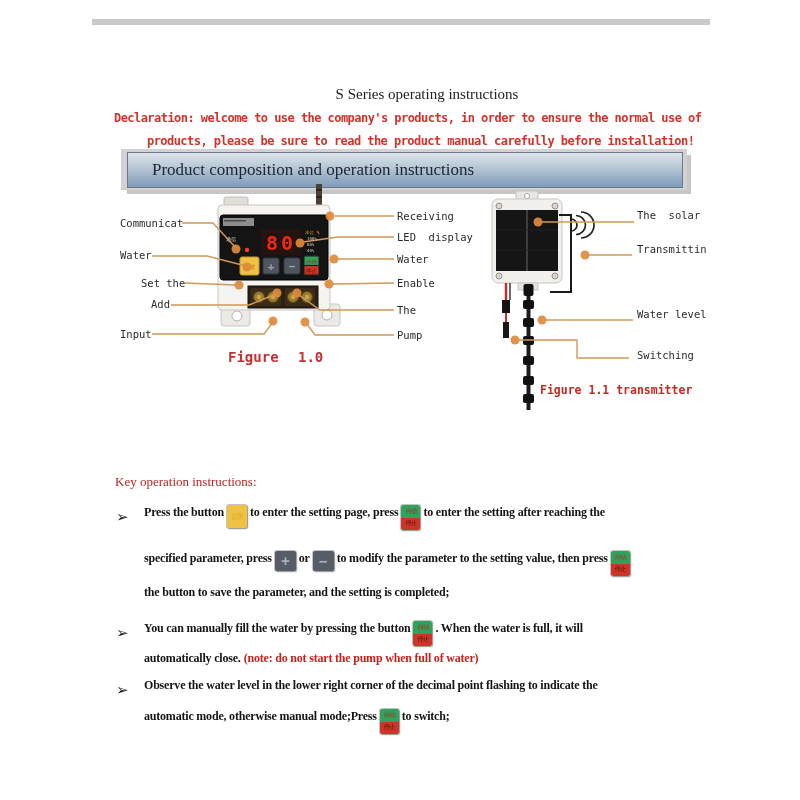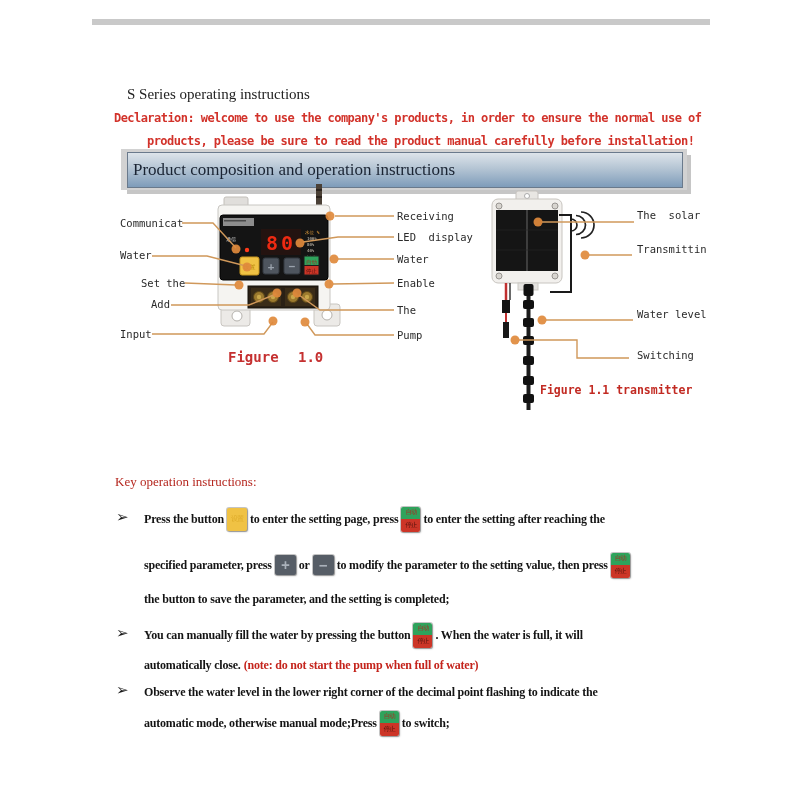--- a/index.html
+++ b/index.html
@@ -4,47 +4,47 @@
 <style>
   html,body{margin:0;padding:0;background:#ffffff;}
   #page{position:relative;width:800px;height:800px;background:#ffffff;overflow:hidden;
         font-family:"Liberation Serif",serif;}
   .abs{position:absolute;}
 
   
   #top-strip{left:92px;top:19px;width:618px;height:6px;background:#c9c9c9;}
 
   
-  #page-title{left:127px;top:86px;width:600px;text-align:left;font-size:15px;color:#222;}
+  #page-title{left:127px;top:86px;width:600px;text-align:center;font-size:15px;color:#222;}
 
   
   .decl{left:114px;width:600px;color:#d2322a;font-family:"DejaVu Sans Mono",monospace;
         font-weight:bold;font-size:12px;letter-spacing:-0.55px;white-space:nowrap;}
   #decl1{top:111px;}
   #decl2{top:134px;margin-left:33px;}
 
   
   #section-bar-frame{left:121px;top:149px;width:566px;height:41px;background:#d2d2d2;
         box-shadow:5px 5px 0 -1px #c6c6c6;}
   #section-bar{position:absolute;left:6px;top:3px;width:554px;height:34px;
         background:linear-gradient(#dde4ea, #b5c5d4 45%, #7e9cba);
         border:1px solid #6a7a8c;}
-  #section-title{position:absolute;left:5px;top:0;line-height:34px;font-size:17px;color:#1a2433;white-space:nowrap;}
+  #section-title{position:absolute;left:24px;top:0;line-height:34px;font-size:17px;color:#1a2433;white-space:nowrap;}
 
   
   #figure-svg{left:100px;top:180px;width:612px;height:235px;}
   svg text{font-family:"DejaVu Sans Mono",monospace;white-space:pre;}
   .fig-label{font-size:10.5px;fill:#2a2a2a;}
   .leader{stroke:#d0985a;stroke-width:1.4;fill:none;}
   .dot{fill:#e08a3c;opacity:0.92;}
 
   
   #key-heading{left:115px;top:474px;font-size:13px;font-weight:normal;color:#b5271f;white-space:nowrap;}
   .bullet-arrow{font-size:15px;color:#1a1a1a;font-family:"DejaVu Sans",sans-serif;}
-  .line{display:flex;align-items:center;gap:3px;white-space:nowrap;
+  .line{display:flex;align-items:flex-start;gap:3px;white-space:nowrap;
         font-size:12px;font-weight:bold;color:#141414;letter-spacing:-0.2px;height:28px;}
   .red-note{color:#c4241c;}
 
   
   .chip{display:inline-flex;flex:none;border-radius:2px;overflow:hidden;
         box-shadow:0 0 0 1px rgba(0,0,0,.22), 1px 1px 2px rgba(0,0,0,.28);}
   .chip-set{width:20px;height:23px;background:#f0c244;color:#dcaa28;font-size:7px;
         align-items:center;justify-content:center;letter-spacing:-1px;font-weight:normal;}
   .chip-autostop{width:19px;height:25px;flex-direction:column;}
   .chip-autostop .half{flex:1;display:flex;align-items:center;justify-content:center;

